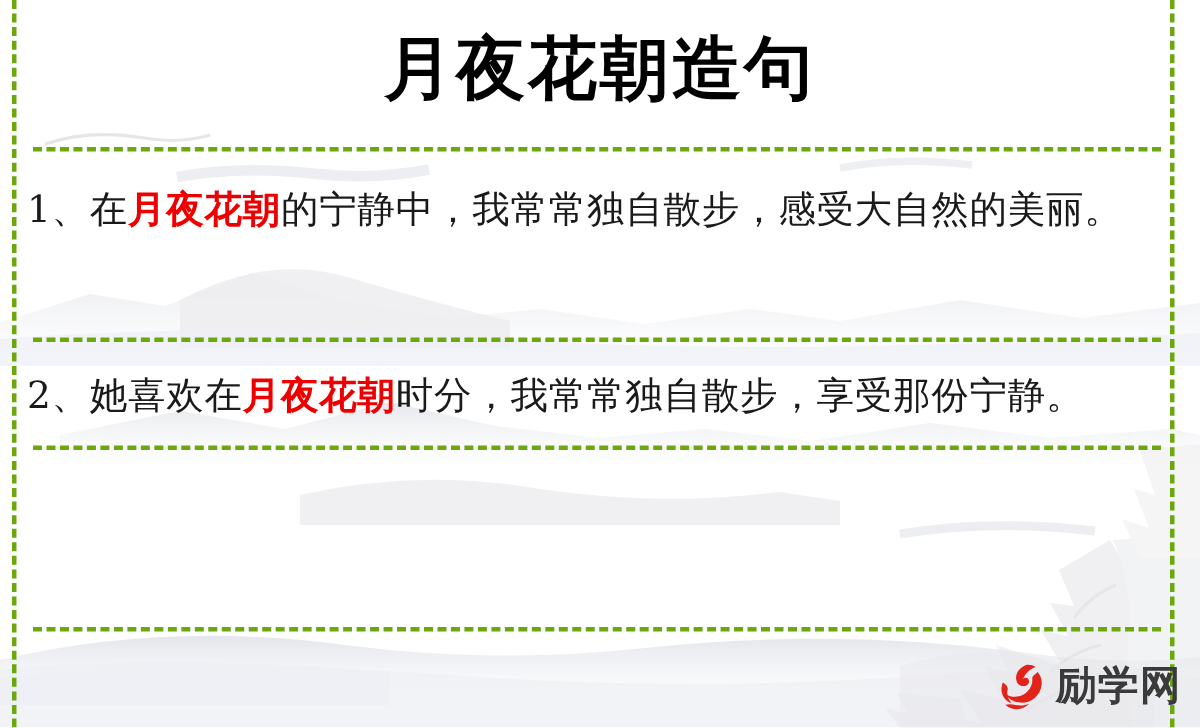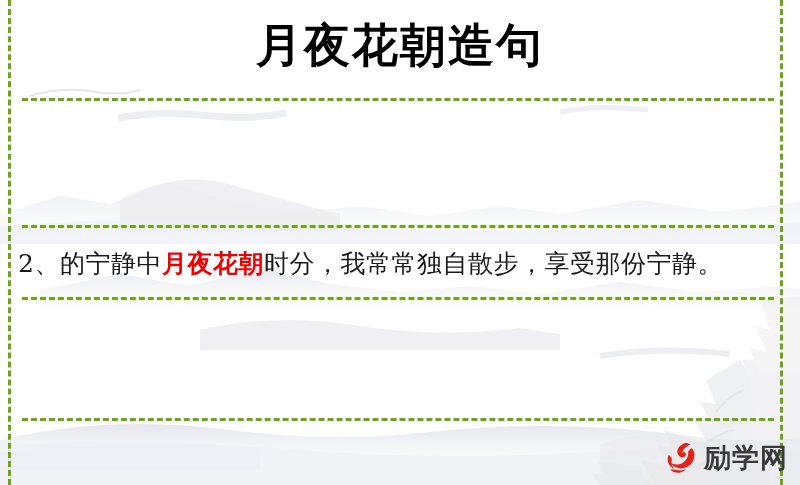--- a/index.html
+++ b/index.html
@@ -174,25 +174,28 @@
 </svg>
 
 <div id="page-frame"></div>
 
 <div id="content">
 
   <div id="page-title">月夜花朝造句</div>
 
   <div class="divider" id="divider-top"></div>
 
+  <div class="sentence" id="sentence-1">
+    <span>1、</span><span>在</span><span class="kw">月夜花朝</span><span>的宁静中，我常常独自散步，感受大自然的美丽。</span>
+  </div>
 
   <div class="divider" id="divider-1"></div>
 
   <div class="sentence" id="sentence-2">
-    <span>2、</span><span>的宁静中</span><span class="kw">月夜花朝</span><span>时分，我常常独自散步，享受那份宁静。</span>
+    <span>2、</span><span>她喜欢在</span><span class="kw">月夜花朝</span><span>时分，我常常独自散步，享受那份宁静。</span>
   </div>
 
   <div class="divider" id="divider-2"></div>
 
 
   <div class="divider" id="divider-3"></div>
 </div>
 
 <div id="site-logo">
   <svg id="logo-mark" viewBox="0 0 34 34">

